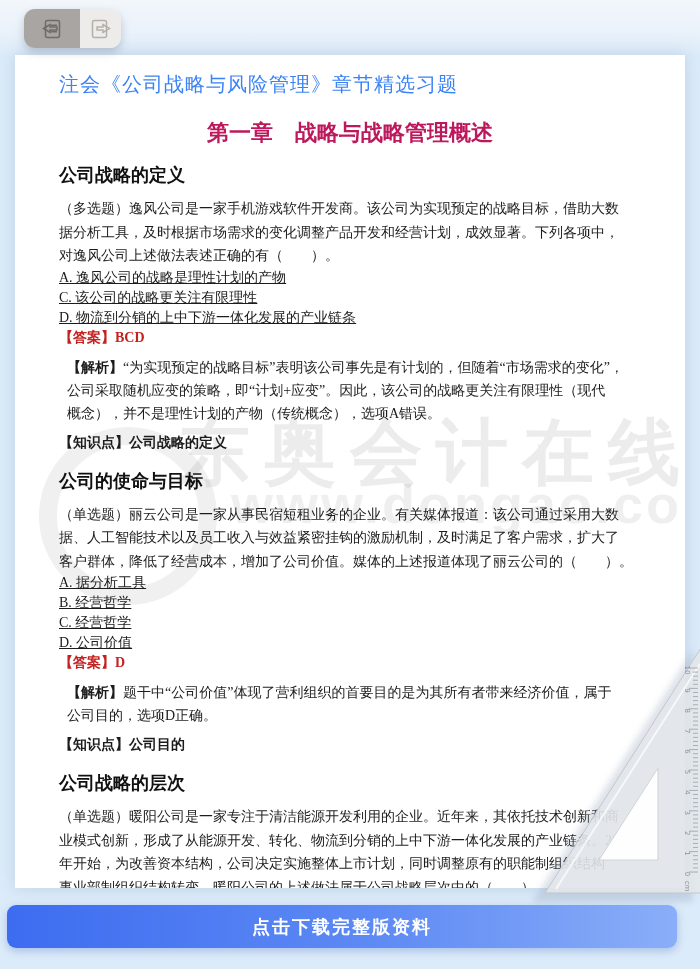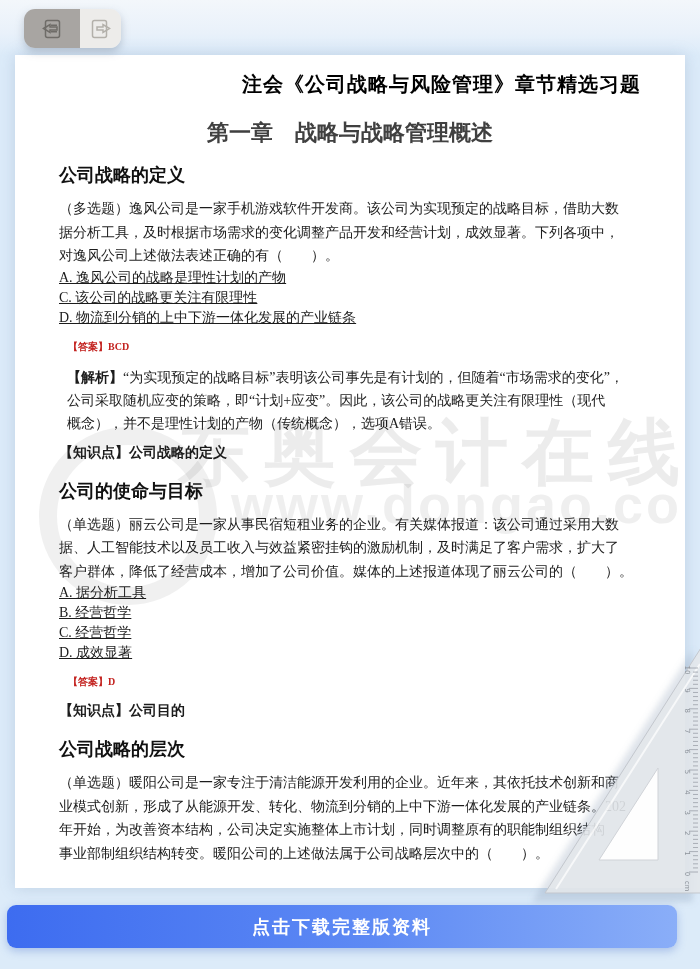--- a/index.html
+++ b/index.html
@@ -22,27 +22,27 @@
   .nav-seg.prev{width:56px;background:#a8a5a2;}
   .nav-seg.next{flex:1;background:#edecea;}
   .nav-seg svg{display:block;}
   
   .page{
     position:absolute;left:15px;top:55px;width:670px;height:833px;
     background:#ffffff;box-shadow:0 0 14px rgba(110,140,175,.28);
     overflow:hidden;z-index:2;
   }
   .content{position:relative;z-index:3;padding:16px 44px 0 44px;color:#1c1c1c;}
-  h1.doc-title{margin:0;font-size:20px;line-height:26px;text-align:right;font-weight:bold;letter-spacing:1px;color:#000000;}
-  h2.chapter-title{margin:22px 0 0;font-size:22px;line-height:28px;text-align:center;font-weight:bold;color:#404040;}
+  h1.doc-title{margin:0;font-size:20px;line-height:26px;text-align:left;font-weight:normal;letter-spacing:1px;color:#3b82f6;}
+  h2.chapter-title{margin:22px 0 0;font-size:22px;line-height:28px;text-align:center;font-weight:bold;color:#be185d;}
   h3.sec-heading{margin:16px 0 10px;font-size:18px;line-height:24px;font-weight:bold;color:#111;}
   .stem{margin:0;font-size:14px;line-height:23.5px;white-space:pre-line;}
   .options{margin:0;}
   .option{font-size:14px;line-height:20px;text-decoration:underline;}
-  .answer-line{margin:9px;font-size:10px;line-height:20px;font-weight:bold;}
+  .answer-line{margin:0;font-size:14px;line-height:20px;font-weight:bold;}
   .answer-line .lbl,.answer-line .val{color:#c3221f;}
   .analysis{margin:8px;font-size:14px;line-height:23px;white-space:pre-line;}
   .analysis .lbl{font-weight:bold;}
   .kp{margin:0;font-size:14px;line-height:20px;font-weight:bold;}
   
   .watermark{position:absolute;inset:0;z-index:1;pointer-events:none;overflow:hidden;}
   .wm-ring{
     position:absolute;left:24px;top:372px;width:142px;height:142px;border-radius:50%;
     border:18px solid rgba(160,160,160,.16);
   }
@@ -124,23 +124,25 @@
     <p class="kp"><span class="lbl">【知识点】</span><span>公司战略的定义</span></p>
 
     <h3 class="sec-heading">公司的使命与目标</h3>
     <p class="stem">（单选题）丽云公司是一家从事民宿短租业务的企业。有关媒体报道：该公司通过采用大数
 据、人工智能技术以及员工收入与效益紧密挂钩的激励机制，及时满足了客户需求，扩大了
 客户群体，降低了经营成本，增加了公司价值。媒体的上述报道体现了丽云公司的（　　）。</p>
     <div class="options">
       <div class="option">A. 据分析工具</div>
       <div class="option">B. 经营哲学</div>
       <div class="option">C. 经营哲学</div>
-      <div class="option">D. 成效显著</div>
+      <div class="option">D. 公司价值</div>
     </div>
     <p class="answer-line"><span class="lbl">【答案】</span><span class="val">D</span></p>
+    <p class="analysis"><span class="lbl">【解析】</span><span>题干中“公司价值”体现了营利组织的首要目的是为其所有者带来经济价值，属于
+公司目的，选项D正确。</span></p>
     <p class="kp"><span class="lbl">【知识点】</span><span>公司目的</span></p>
 
     <h3 class="sec-heading">公司战略的层次</h3>
     <p class="stem">（单选题）暖阳公司是一家专注于清洁能源开发利用的企业。近年来，其依托技术创新和商
 业模式创新，形成了从能源开发、转化、物流到分销的上中下游一体化发展的产业链条。202
 年开始，为改善资本结构，公司决定实施整体上市计划，同时调整原有的职能制组织结构
 事业部制组织结构转变。暖阳公司的上述做法属于公司战略层次中的（　　）。</p>
   </div>
 </div>
 

